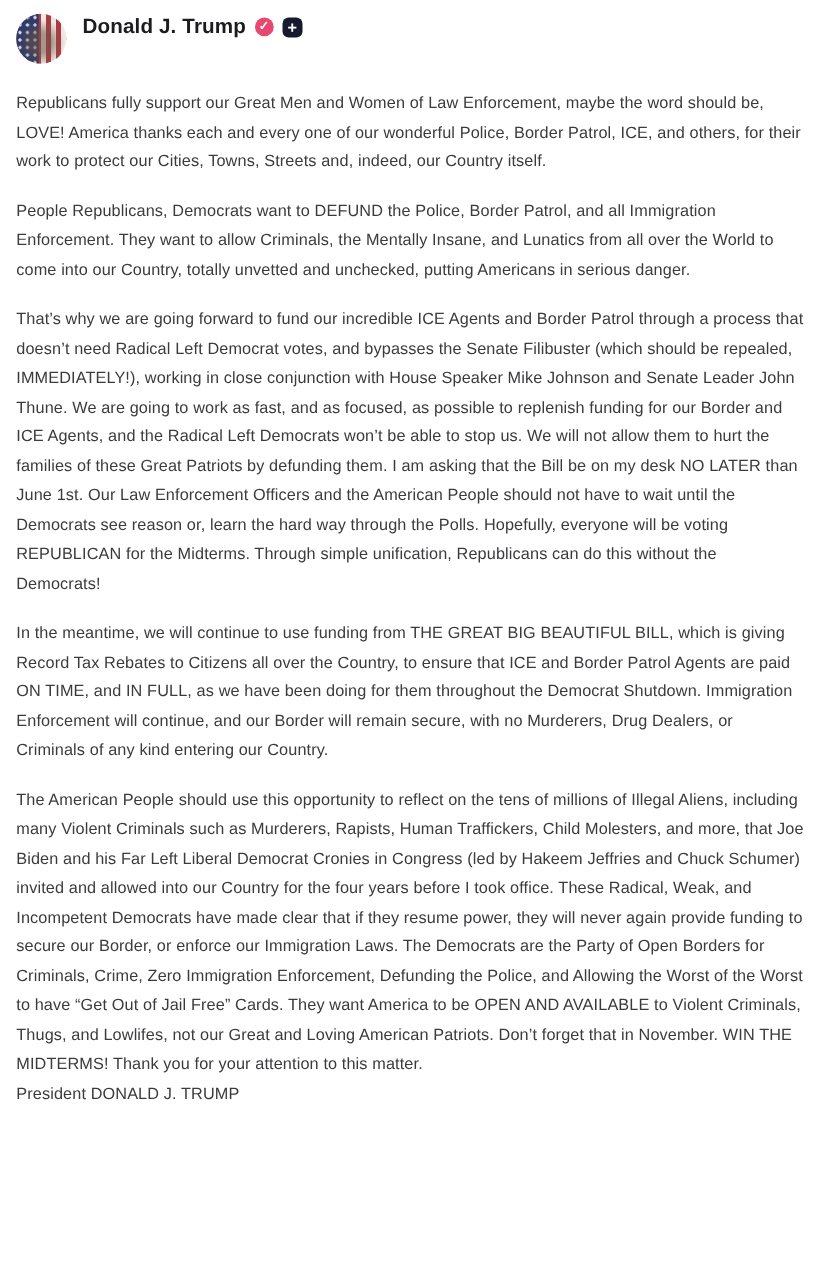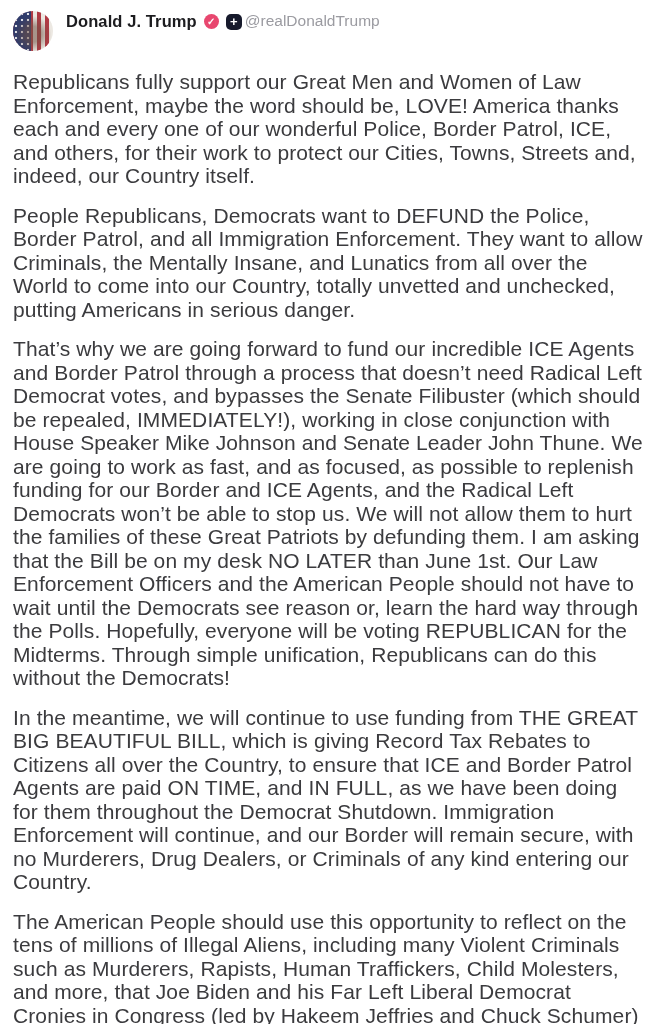--- a/index.html
+++ b/index.html
@@ -46,21 +46,21 @@
     background-size: 6px 6px;
   }
   .avatar::after {
     content: "";
     position: absolute;
     inset: 0;
     background: radial-gradient(circle at 50% 58%, rgba(110,80,66,0.55) 0 26%, rgba(110,80,66,0) 60%);
   }
   .id-block {
     display: flex;
-    flex-direction: row;
+    flex-direction: column;
     gap: 3px;
     padding-top: 2px;
   }
   .name-row {
     display: flex;
     align-items: center;
     gap: 7px;
   }
   .display-name {
     font-size: 16.5px;
@@ -97,21 +97,21 @@
     padding-bottom: 1px;
     box-sizing: border-box;
   }
   .user-handle {
     font-size: 15.5px;
     color: #9b9ba1;
     cursor: pointer;
   }
   .post-body p {
     margin: 0 10px 16px 0;
-    font-size: 21px;
+    font-size: 13px;
     line-height: 23.5px;
     color: #3b3b3e;
     letter-spacing: 0.1px;
     white-space: pre-line;
   }
   .post-body p:last-child {
     margin-bottom: 0;
   }
 </style>
 </head>
@@ -120,21 +120,20 @@
 <div class="post">
 
   <header class="post-header">
     <div class="avatar"></div>
     <div class="id-block">
       <div class="name-row">
         <span class="display-name">Donald J. Trump</span>
         <span class="verified-badge">✓</span>
         <span class="plus-badge">+</span>
       </div>
-      <div class="user-handle">@realDonaldTrump</div>
     </div>
   </header>
 
   <div class="post-body">
     <p>Republicans fully support our Great Men and Women of Law Enforcement, maybe the word should be, LOVE! America thanks each and every one of our wonderful Police, Border Patrol, ICE, and others, for their work to protect our Cities, Towns, Streets and, indeed, our Country itself.</p>
     <p>People Republicans, Democrats want to DEFUND the Police, Border Patrol, and all Immigration Enforcement. They want to allow Criminals, the Mentally Insane, and Lunatics from all over the World to come into our Country, totally unvetted and unchecked, putting Americans in serious danger.</p>
     <p>That’s why we are going forward to fund our incredible ICE Agents and Border Patrol through a process that doesn’t need Radical Left Democrat votes, and bypasses the Senate Filibuster (which should be repealed, IMMEDIATELY!), working in close conjunction with House Speaker Mike Johnson and Senate Leader John Thune. We are going to work as fast, and as focused, as possible to replenish funding for our Border and ICE Agents, and the Radical Left Democrats won’t be able to stop us. We will not allow them to hurt the families of these Great Patriots by defunding them. I am asking that the Bill be on my desk NO LATER than June 1st. Our Law Enforcement Officers and the American People should not have to wait until the Democrats see reason or, learn the hard way through the Polls. Hopefully, everyone will be voting REPUBLICAN for the Midterms. Through simple unification, Republicans can do this without the Democrats!</p>
     <p>In the meantime, we will continue to use funding from THE GREAT BIG BEAUTIFUL BILL, which is giving Record Tax Rebates to Citizens all over the Country, to ensure that ICE and Border Patrol Agents are paid ON TIME, and IN FULL, as we have been doing for them throughout the Democrat Shutdown. Immigration Enforcement will continue, and our Border will remain secure, with no Murderers, Drug Dealers, or Criminals of any kind entering our Country.</p>
     <p>The American People should use this opportunity to reflect on the tens of millions of Illegal Aliens, including many Violent Criminals such as Murderers, Rapists, Human Traffickers, Child Molesters, and more, that Joe Biden and his Far Left Liberal Democrat Cronies in Congress (led by Hakeem Jeffries and Chuck Schumer) invited and allowed into our Country for the four years before I took office. These Radical, Weak, and Incompetent Democrats have made clear that if they resume power, they will never again provide funding to secure our Border, or enforce our Immigration Laws. The Democrats are the Party of Open Borders for Criminals, Crime, Zero Immigration Enforcement, Defunding the Police, and Allowing the Worst of the Worst to have “Get Out of Jail Free” Cards. They want America to be OPEN AND AVAILABLE to Violent Criminals, Thugs, and Lowlifes, not our Great and Loving American Patriots. Don’t forget that in November. WIN THE MIDTERMS! Thank you for your attention to this matter.
 President DONALD J. TRUMP</p>

